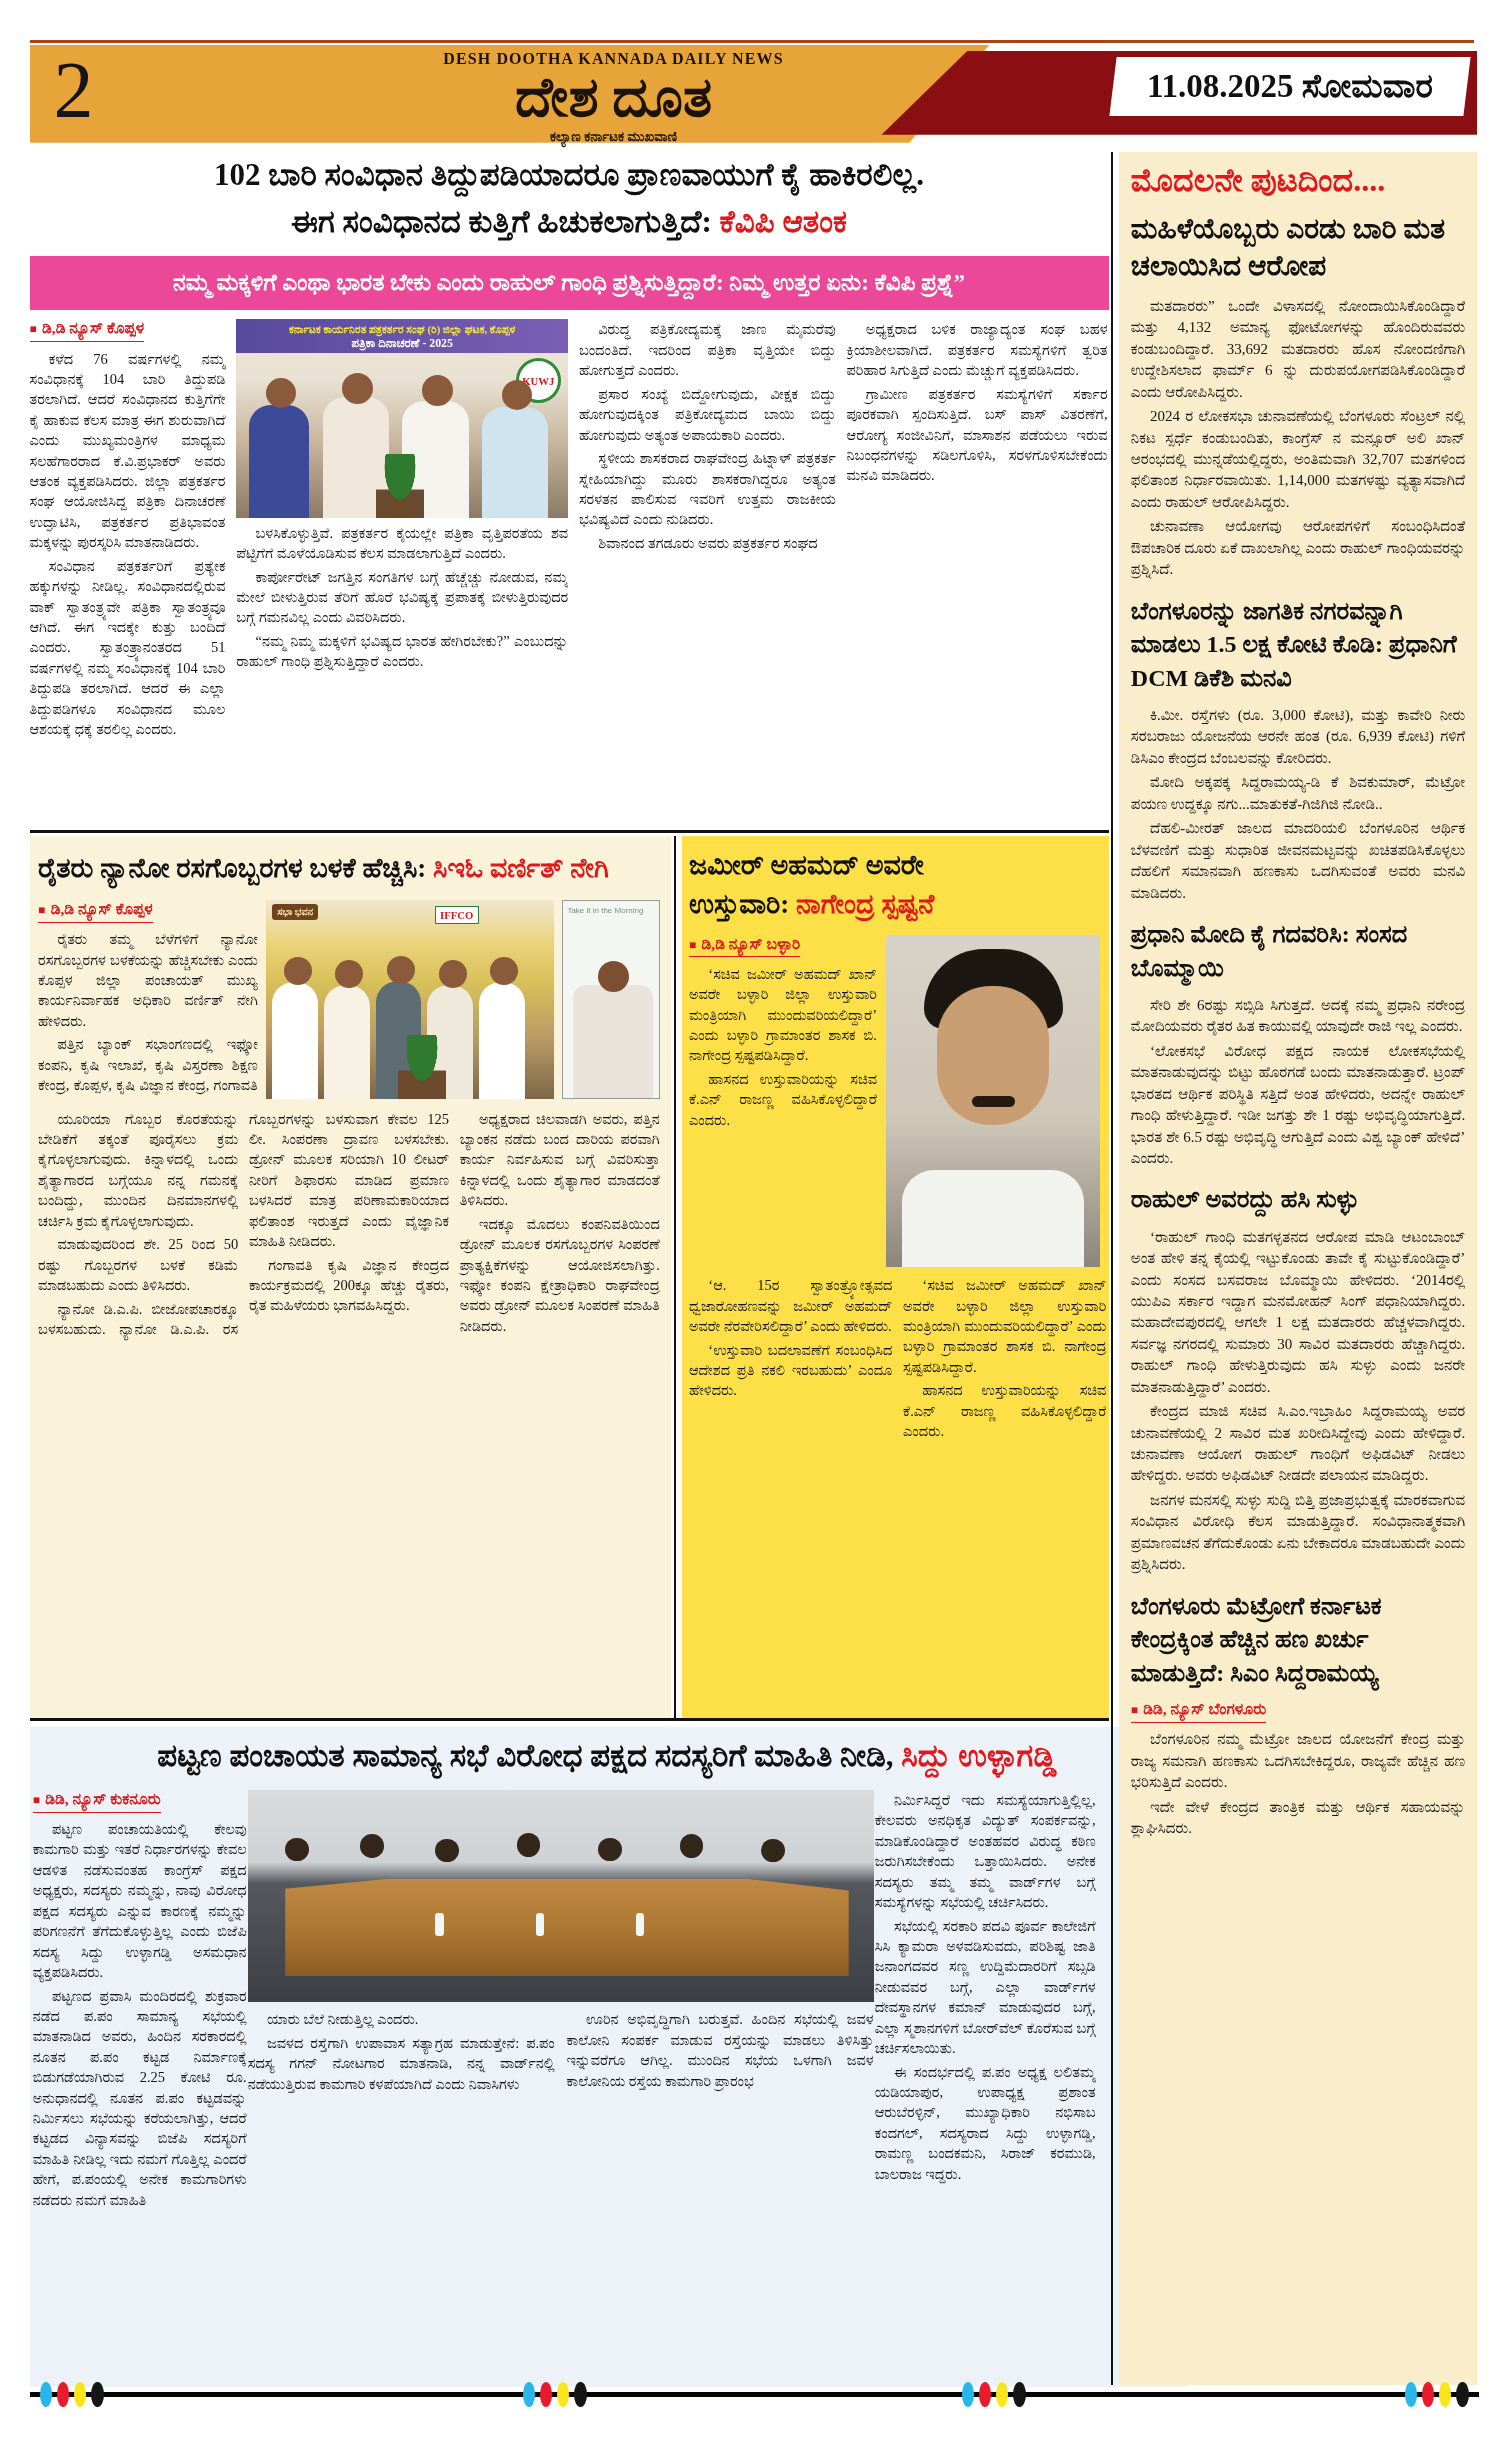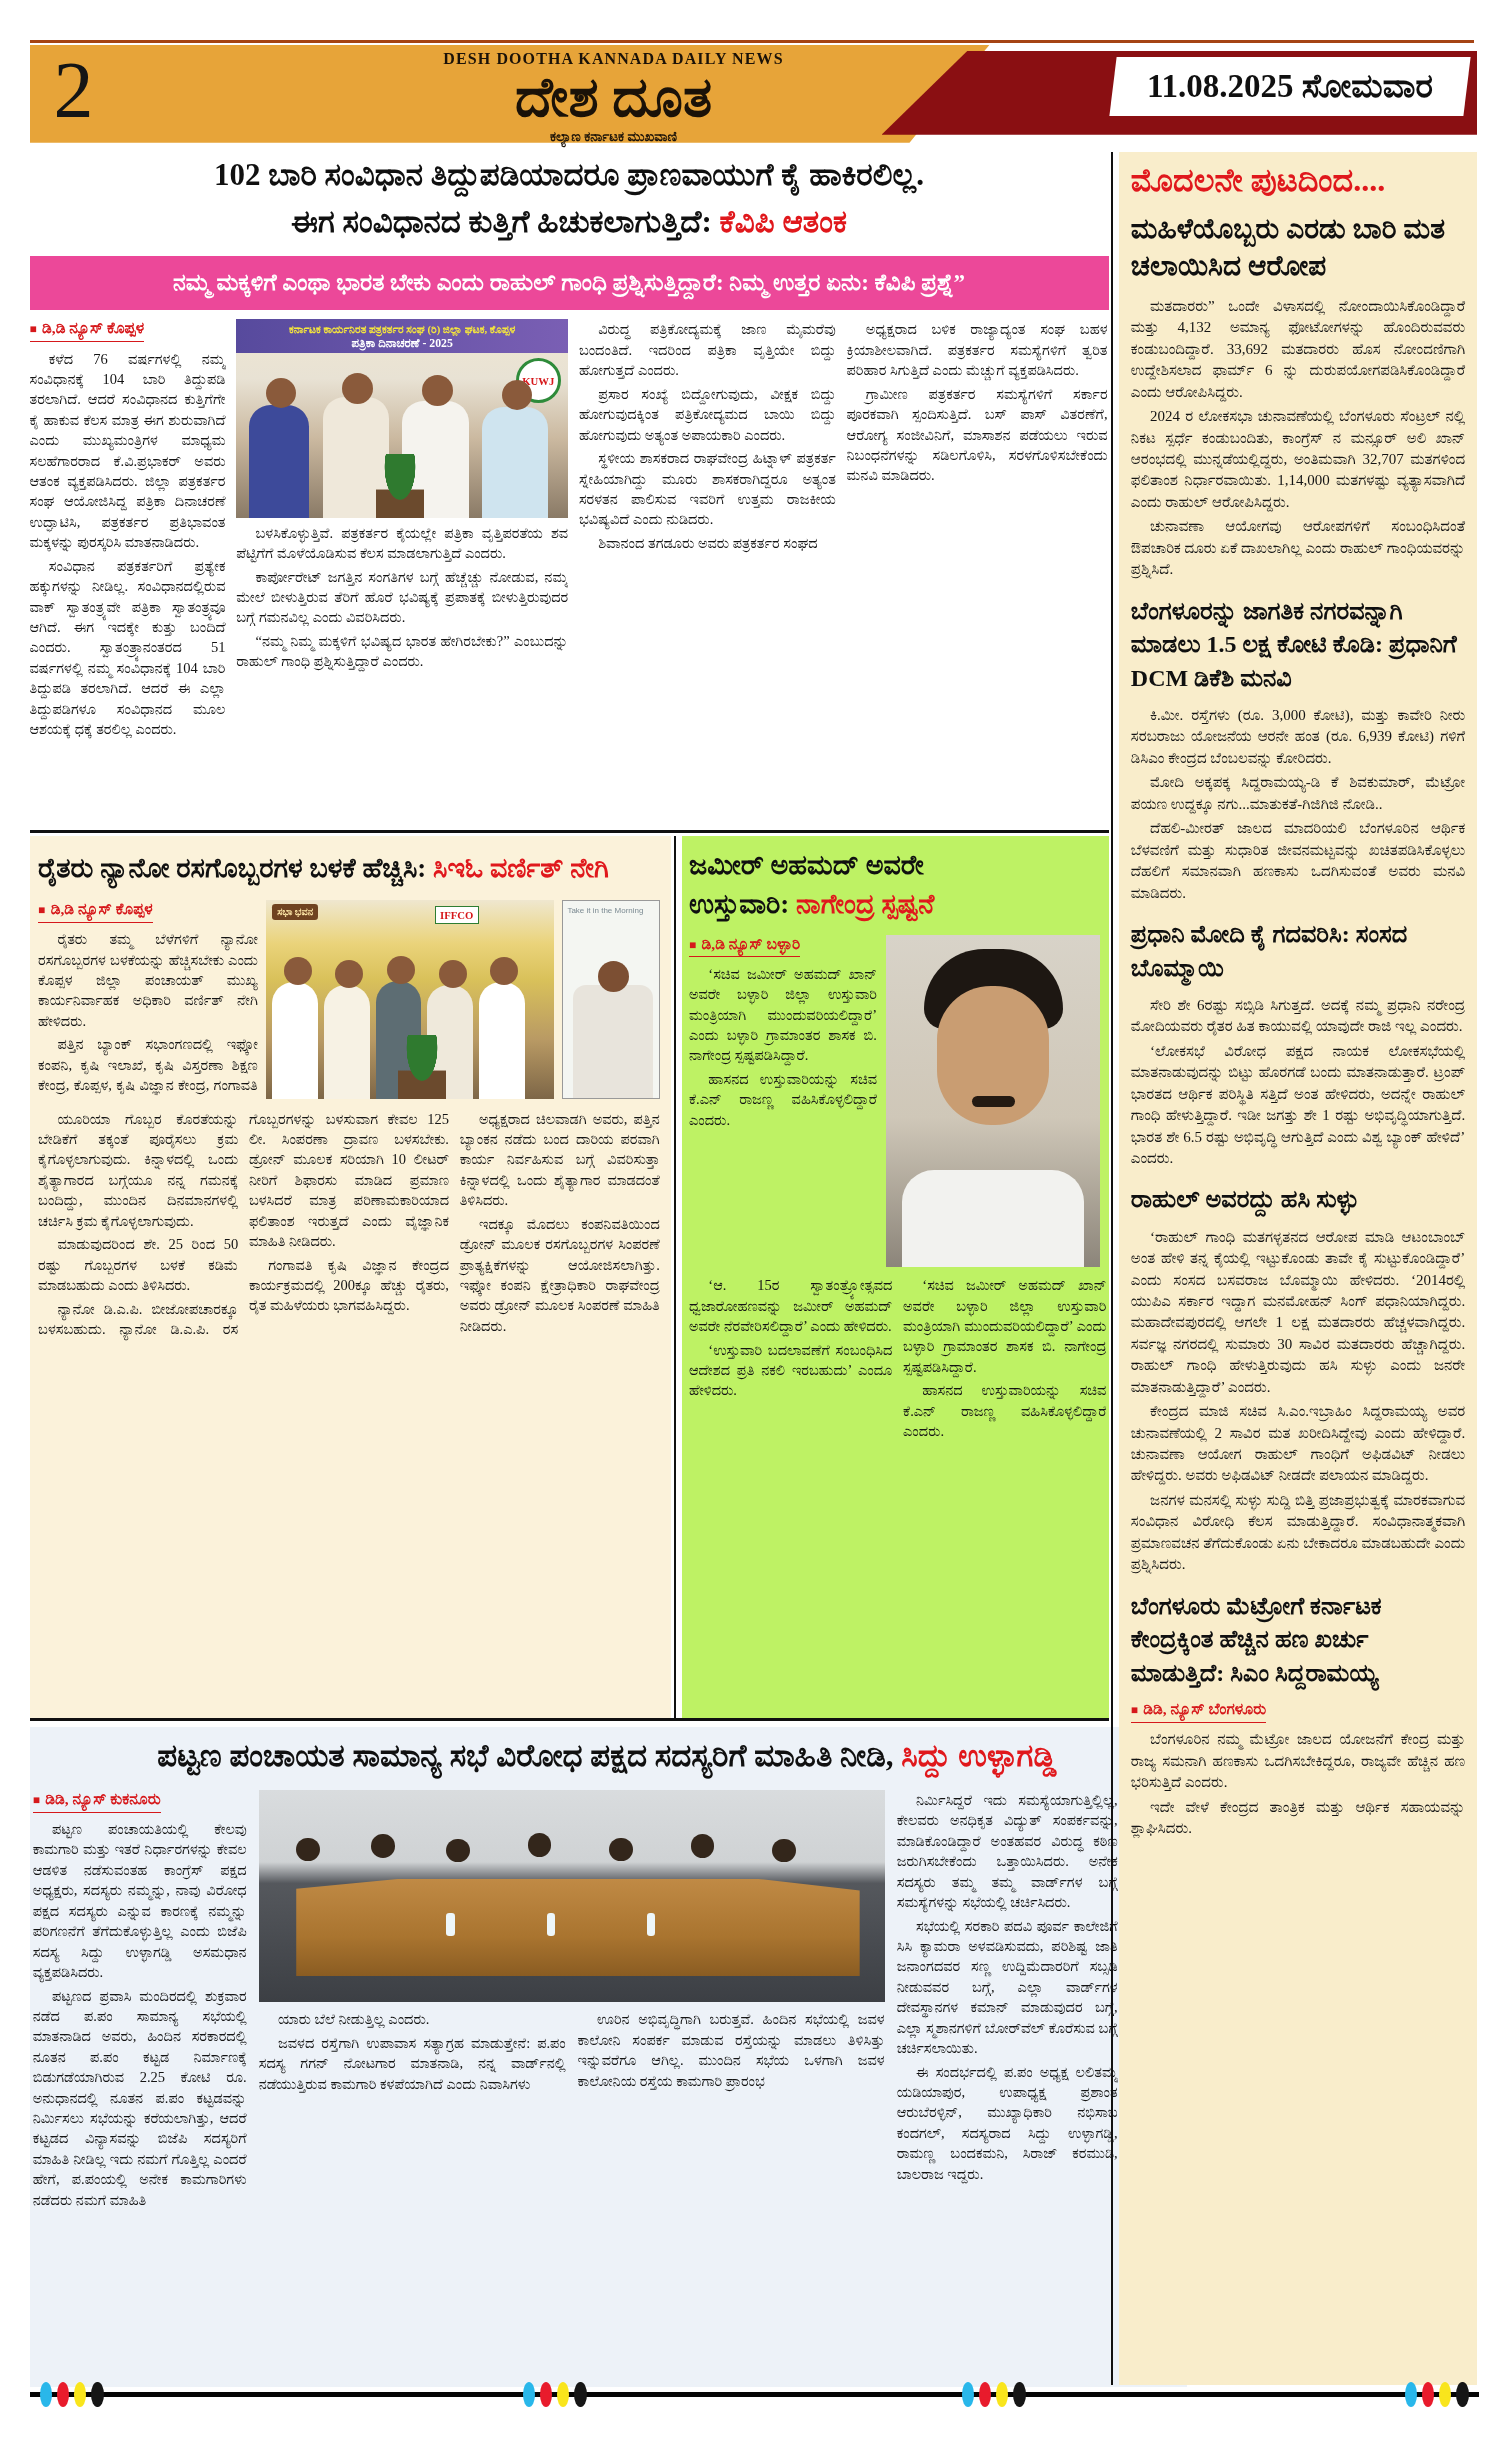--- a/index.html
+++ b/index.html
@@ -63,41 +63,41 @@
   .fert-top { display:flex; gap:8.6px; margin-top:11.8px; height:199px; }
   .fert-intro { width:225px; overflow:hidden; }
   .photo-fert { width:294px; height:100%; background:linear-gradient(180deg,#efe7cf 0%,#ead37a 22%,#d9c15a 40%,#b99a64 70%,#7d6647 100%); }
   .photo-fert .sign { position:absolute; left:5.4px; top:4.3px; background:#6f4320; color:#ffe9a8; font-size:9.7px; font-weight:bold; padding:2.1px 5.4px; border-radius:3.2px; }
   .photo-fert .iffco { position:absolute; right:75px; top:6px; background:#ffffff; color:#d6181b; font-size:10.7px; font-weight:bold; padding:2.1px 4.3px; border:1.6px solid #2e7d32; }
   .photo-poster { width:100px; height:100%; background:#f4f6f2; border:1.1px solid #999; }
   .photo-poster .ptxt { position:absolute; left:4.3px; top:5.4px; font-size:8px; color:#7c8b93; font-family:"Liberation Sans",sans-serif; }
   .photo-poster .man { position:absolute; bottom:0; left:9.7px; width:80px; height:113px; background:#e8e4dc; border-radius:13px 13px 0 0; }
   .photo-poster .man::before { content:""; position:absolute; left:25px; top:-23.6px; width:31px; height:31px; border-radius:50%; background:#7c4f33; }
   .fert-cols { margin-top:9.7px; column-count:3; column-gap:10.7px; height:600px; overflow:hidden; }
-  .zameer { position:absolute; left:652px; top:0; width:427px; height:100%; background:#bef264; padding:9.7px 2.1px 0 7.5px; overflow:hidden; }
+  .zameer { position:absolute; left:652px; top:0; width:427px; height:100%; background:#fde047; padding:9.7px 2.1px 0 7.5px; overflow:hidden; }
   .zam-top { display:flex; gap:8.6px; margin-top:10.7px; height:332px; }
   .zam-col { width:188px; overflow:hidden; }
   .photo-portrait { width:214px; height:100%; background:linear-gradient(180deg,#d8d3c8 0%,#cfc7b8 55%,#8c857a 100%); }
   .photo-portrait .hair { position:absolute; left:38px; top:14px; width:139px; height:80px; border-radius:64px 64px 21.4px 21.4px; background:#1d1712; }
   .photo-portrait .face { position:absolute; left:51px; top:51px; width:112px; height:139px; border-radius:54px; background:#c99d72; }
   .photo-portrait .stache { position:absolute; left:86px; top:161px; width:43px; height:11.8px; border-radius:5.4px; background:#241a12; }
   .photo-portrait .torso { position:absolute; bottom:0; left:16px; width:182px; height:97px; border-radius:32px 32px 0 0; background:#f2f2ef; }
   .zam-cols { margin-top:8.6px; column-count:2; column-gap:10.7px; height:445px; overflow:hidden; }
 
   
   .rail { position:absolute; left:1119px; top:152px; width:358px; height:2233px; background:#f9edcb; padding:10.7px 11.8px; overflow:hidden; }
   .rail-kicker { color:#e0181c; font-size:32px; font-weight:bold; line-height:1.1; margin-bottom:11.8px; }
   .rail-sub { font-size:28px; line-height:1.35; font-weight:bold; color:#101010; margin:9.7px 0 10.7px; }
   .rail-sub2 { font-size:24px; line-height:1.4; font-weight:bold; color:#101010; margin:14px 0 9.7px; }
   .rail p.body { font-size:15px; line-height:21.4px; }
 
   
   .pan { position:absolute; left:29.5px; top:1727px; width:1157px; height:660px; background:#edf2f8; padding:8.6px 5.4px 0 3.2px; overflow:hidden; }
   .pan h2 { font-size:31px; font-weight:bold; text-align:center; line-height:1.3; color:#101010; }
-  .pan-grid { display:grid; grid-template-columns:214px 626px 221px; column-gap:12px; margin-top:14px; height:584px; overflow:hidden; }
+  .pan-grid { display:grid; grid-template-columns:214px 626px 221px; column-gap:1px; margin-top:14px; height:584px; overflow:hidden; }
   .pan-mid { overflow:hidden; }
   .photo-meet { width:100%; height:212px; background:linear-gradient(180deg,#d9dcde 0%,#cfd2d4 34%,#55585d 44%,#3c3f44 100%); margin-bottom:7.5px; }
   .photo-meet .table { position:absolute; left:6%; right:4%; top:42%; height:46%;
        background:linear-gradient(180deg,#c08a45 0%,#a9742f 60%,#8a5c22 100%);
        clip-path:polygon(0 10%,18% 0,82% 0,100% 12%,100% 100%,0 100%); }
   .photo-meet .bottle { position:absolute; width:8.6px; height:23.6px; background:#eef7fa; border-radius:3.2px; top:58%; }
   .photo-meet .prow { position:absolute; top:20%; left:0; right:0; height:26%; }
   .pan-belowcols { column-count:2; column-gap:11.8px; height:354px; overflow:hidden; }
 
   

